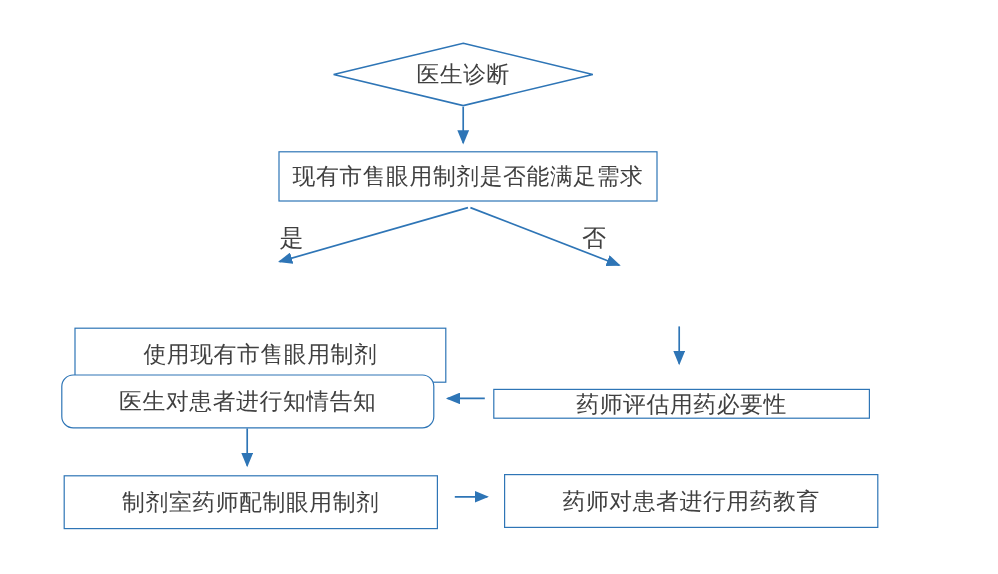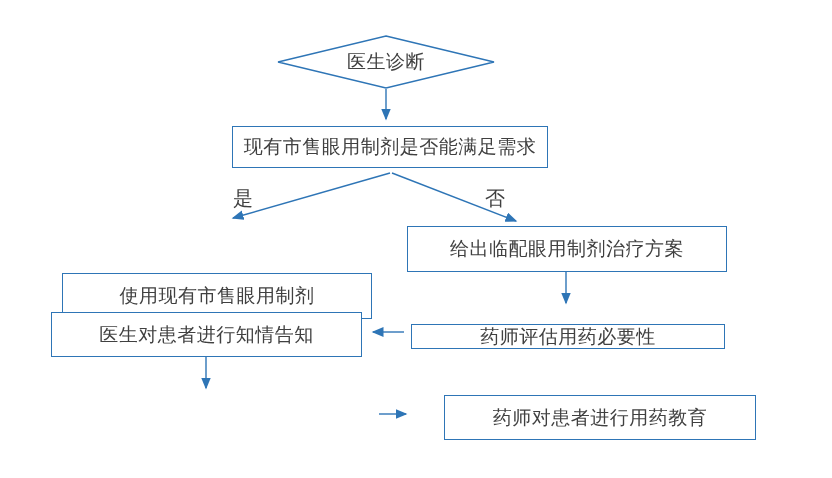--- a/index.html
+++ b/index.html
@@ -53,23 +53,23 @@
     height: 26px;
     display: flex;
     align-items: center;
     justify-content: center;
   }
   
   #q-box       { left: 232px; top: 126px; width: 316px; height: 42px; }
   #left-box    { left:  62px; top: 225px; width: 310px; height: 46px; margin-top: 48px; }
   #right-box   { left: 407px; top: 226px; width: 320px; height: 46px; }
   #assess-box  { left: 411px; top: 324px; width: 314px; height: 25px; }
-  #inform-box  { left:  51px; top: 312px; width: 311px; height: 45px; }
+  #inform-box  { left:  51px; top: 312px; width: 311px; height: 45px; border-radius: 10px; }
   #prepare-box { left:  53px; top: 396px; width: 312px; height: 45px; }
-  #educate-box { left: 420px; top: 395px; width: 312px; height: 45px; margin-left: 24px; }
+  #educate-box { left: 420px; top: 395px; width: 312px; height: 45px; }
   #diamond-label { left: 278px; top: 36px; width: 216px; height: 52px; }
   #yes-label   { left: 228px; top: 185px; }
   #no-label    { left: 480px; top: 185px; }
 </style>
 </head>
 <body>
 
 <div class="canvas">
 
   <svg class="svg-layer" viewBox="0 0 832 478" xmlns="http://www.w3.org/2000/svg">
@@ -89,26 +89,26 @@
     <line x1="206" y1="357" x2="206" y2="388" stroke="#2E75B6" stroke-width="1.4" marker-end="url(#arrow-head)"></line>
     <line x1="379" y1="414" x2="406" y2="414" stroke="#2E75B6" stroke-width="1.4" marker-end="url(#arrow-head)"></line>
   </svg>
 
   <div class="diamond-label" id="diamond-label">医生诊断</div>
 
   <div class="node" id="q-box">现有市售眼用制剂是否能满足需求</div>
 
   <div class="node" id="left-box">使用现有市售眼用制剂</div>
 
-  <div class="node" id="right-box">给出临配眼用制剂治疗方案</div>
 
   <div class="node" id="assess-box">药师评估用药必要性</div>
 
   <div class="node" id="inform-box">医生对患者进行知情告知</div>
 
+  <div class="node" id="prepare-box">制剂室药师配制眼用制剂</div>
 
   <div class="node" id="educate-box">药师对患者进行用药教育</div>
 
   <div class="branch-label" id="yes-label">是</div>
 
   <div class="branch-label" id="no-label">否</div>
 
 </div>
 
 </body></html>

